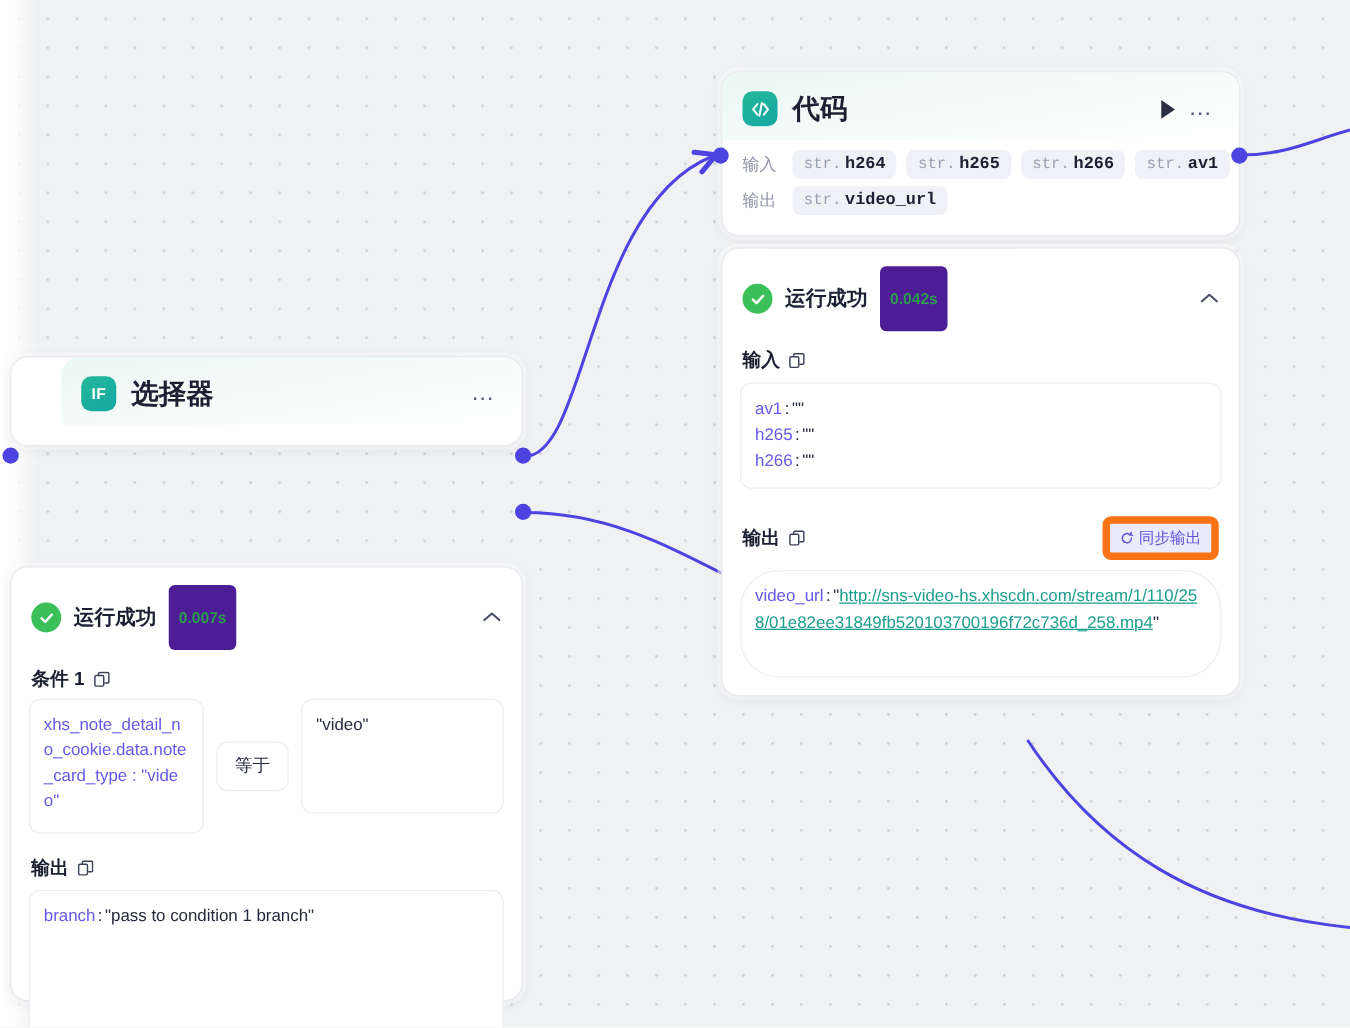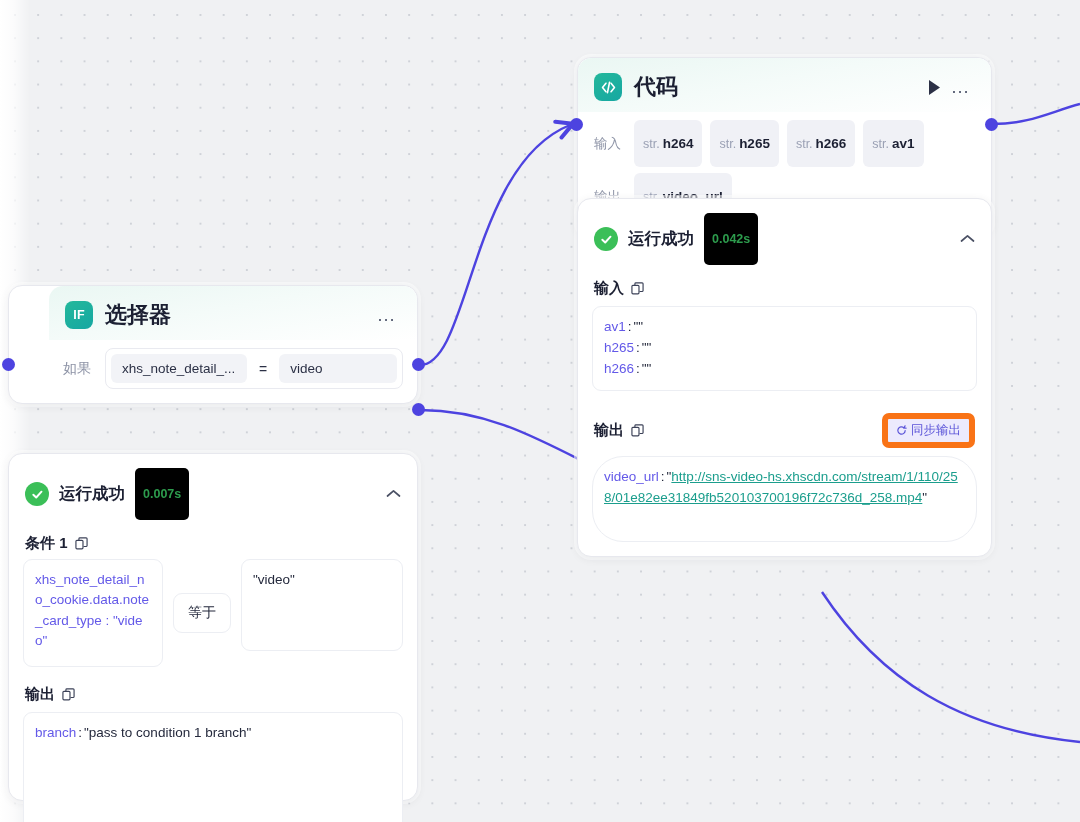--- a/index.html
+++ b/index.html
@@ -118,25 +118,26 @@
   }
   .io-label {
     font-size: 13.5px;
     color: #8d93a6;
     flex: 0 0 auto;
     width: 32px;
   }
   .chip {
     background: #f0f1f6;
     border-radius: 6px;
-    padding: 16px 9px;
+    padding: 4px 9px;
     font-size: 13.5px;
     color: #1c2033;
     font-weight: bold;
     white-space: nowrap;
+    font-family: Liberation Mono, monospace;
   }
   .chip .ty {
     color: #9aa0b4;
     font-weight: normal;
     font-size: 12.5px;
     margin-right: 3px;
   }
 
   
   .if-body { padding: 2px 14px 14px 14px; }
@@ -195,21 +196,21 @@
     background: #3bbf58;
     display: flex; align-items: center; justify-content: center;
     flex: 0 0 auto;
   }
   .res-title {
     font-size: 16.5px;
     font-weight: bold;
     color: #1c2033;
   }
   .dur {
-    background: #000000;
+    background: #4c1d95;
     color: #2d9c4d;
     border-radius: 5px;
     padding: 19px 8px;
     font-size: 12.5px;
     font-weight: bold;
     flex: 0 0 auto;
   }
   .res-collapse {
     margin-left: auto;
     color: #4a5064;
@@ -399,28 +400,20 @@
     </div>
   </div>
 
   <div class="card" style="left:8px; top:285px; width:410px;padding-left:40px;">
     <div class="node-head">
       <div class="node-icon" style="font-size:12.5px;">IF</div>
       <div class="node-title">选择器</div>
       <div class="head-btn btn-dots">…</div>
     </div>
     <div class="if-body">
-      <div class="if-row">
-        <span class="if-label">如果</span>
-        <div class="if-box">
-          <span class="if-field key">xhs_note_detail_...</span>
-          <span class="if-op">=</span>
-          <span class="if-field val">video</span>
-        </div>
-      </div>
     </div>
   </div>
   <div class="port" style="left:2px; top:358px;"></div>
   <div class="port" style="left:412px; top:358px;"></div>
   <div class="port" style="left:412px; top:403px;"></div>
 
   <div class="card" style="left:8px; top:453px; width:410px; height:348px;">
     <div class="res-head">
       <span class="ok-icon">
         <svg width="13" height="13" viewBox="0 0 14 14" fill="none" stroke="#fff" stroke-width="2.1" stroke-linecap="round" stroke-linejoin="round">

